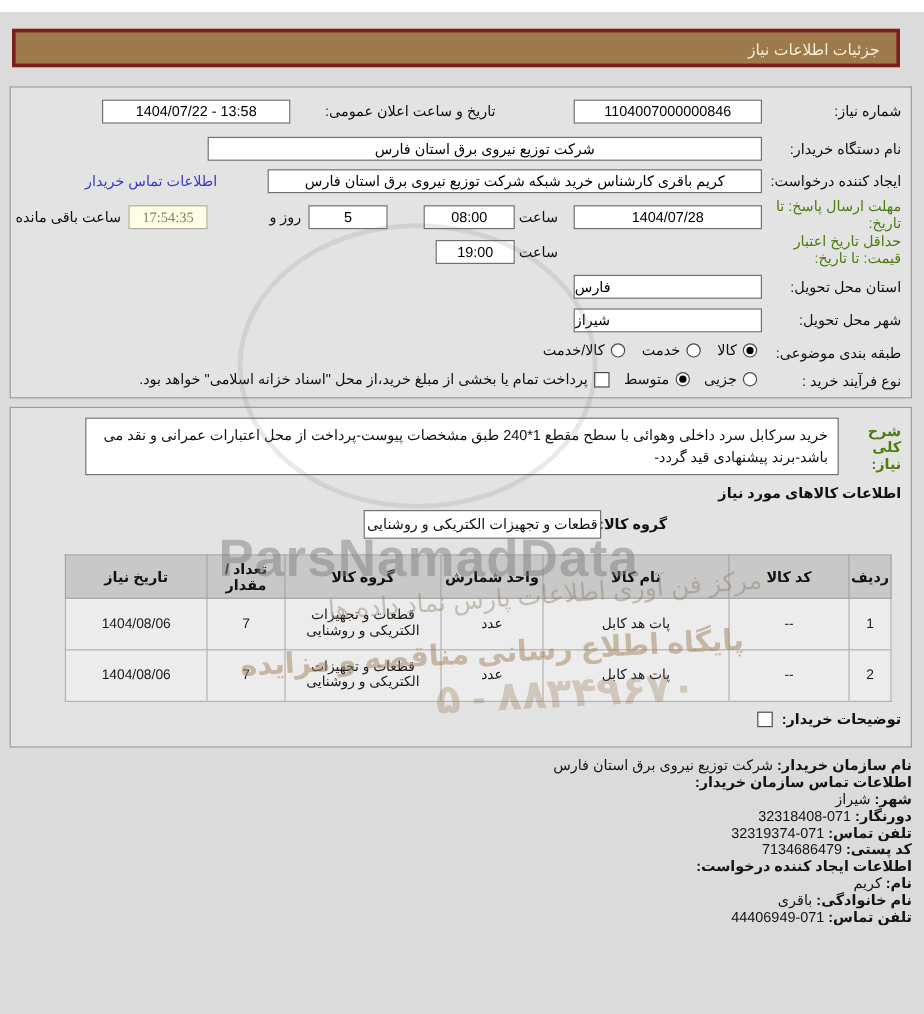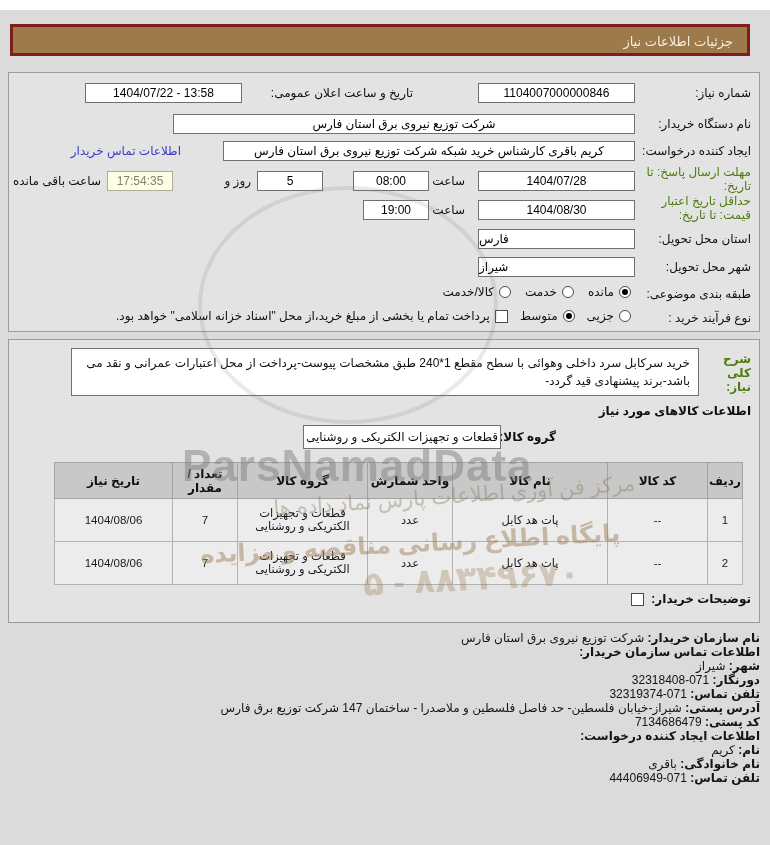--- a/index.html
+++ b/index.html
@@ -27,21 +27,21 @@
   .lbl{position:absolute;white-space:nowrap;color:#101010;}
   .lbl2{position:absolute;color:#4d7c0f;line-height:14px;text-align:right;}
   .bold{font-weight:bold;}
   .box{
     position:absolute;height:20px;background:#fff;border:1px solid var(--boxborder);
     display:flex;align-items:center;justify-content:center;font-size:12px;color:#000;
     overflow:hidden;white-space:nowrap;
   }
   .box.rstart{justify-content:flex-end;padding-right:5px;}
   .num{direction:ltr;}
-  .box.timer{background:var(--timerbg);color:var(--timertext);border-color:#adad9a;}
+  .box.timer{background:var(--timerbg);color:var(--timertext);border-color:#adad9a;font-family:Liberation Serif, serif;}
   a.link{position:absolute;color:var(--link);text-decoration:none;white-space:nowrap;}
   .optgroup{position:absolute;display:flex;align-items:center;gap:14px;direction:rtl;}
   .opt{display:flex;align-items:center;gap:5px;white-space:nowrap;}
   .radio{width:12px;height:12px;border:1px solid #4a4a4a;border-radius:50%;background:#fff;
     display:inline-flex;align-items:center;justify-content:center;flex:0 0 auto;}
   .radio.sel::after{content:"";width:6px;height:6px;border-radius:50%;background:#000;}
   .checkbox{width:13px;height:13px;border:1px solid #4a4a4a;background:#fff;flex:0 0 auto;display:inline-block;}
   #desc-box{
     position:absolute;right:60px;top:8px;width:628px;height:48px;background:#fff;
     border:1px solid var(--boxborder);padding:5px 8px;line-height:18px;text-align:right;overflow:hidden;
@@ -88,35 +88,34 @@
   <span class="lbl2" style="right:8px;top:92px;width:112px;">مهلت ارسال پاسخ: تا تاریخ:</span>
   <div class="box num" style="right:124px;top:98px;width:157px;">1404/07/28</div>
   <span class="lbl" style="right:294px;top:101px;">ساعت</span>
   <div class="box num" style="right:330px;top:98px;width:76px;">08:00</div>
   <div class="box num" style="right:436px;top:98px;width:66px;">5</div>
   <span class="lbl" style="right:508px;top:101px;">روز و</span>
   <div class="box num timer" style="right:586px;top:98px;width:66px;">17:54:35</div>
   <span class="lbl" style="right:658px;top:101px;">ساعت باقی مانده</span>
 
   <span class="lbl2" style="right:8px;top:121px;width:112px;">حداقل تاریخ اعتبار قیمت: تا تاریخ:</span>
-  <div class="box num" style="right:124px;top:127px;width:157px;">1404/08/30</div>
   <span class="lbl" style="right:294px;top:130px;">ساعت</span>
   <div class="box num" style="right:330px;top:127px;width:66px;">19:00</div>
 
   <span class="lbl" style="right:8px;top:159px;">استان محل تحویل:</span>
   <div class="box rstart" style="right:124px;top:156px;width:157px;">فارس</div>
 
   <span class="lbl" style="right:8px;top:187px;">شهر محل تحویل:</span>
   <div class="box rstart" style="right:124px;top:184px;width:157px;">شیراز</div>
 
   <span class="lbl" style="right:8px;top:214px;">طبقه بندی موضوعی:</span>
   <div class="optgroup" id="class-options" style="right:128px;top:212px;">
       <span class="opt">
         <span class="radio sel"></span>
-        <span>مانده</span>
+        <span>کالا</span>
       </span>
       <span class="opt">
         <span class="radio"></span>
         <span>خدمت</span>
       </span>
       <span class="opt">
         <span class="radio"></span>
         <span>کالا/خدمت</span>
       </span>
     </div>
@@ -195,21 +194,20 @@
     <span class="checkbox"></span>
   </div>
 </div>
 
 <div id="contact-block">
     <div><b>نام سازمان خریدار:</b> <span>شرکت توزیع نیروی برق استان فارس</span></div>
     <div><b>اطلاعات تماس سازمان خریدار:</b></div>
     <div><b>شهر:</b> <span>شیراز</span></div>
     <div><b>دورنگار:</b> <span dir="ltr">32318408-071</span></div>
     <div><b>تلفن تماس:</b> <span dir="ltr">32319374-071</span></div>
-    <div><b>آدرس پستی:</b> <span>شیراز-خیابان فلسطین- حد فاصل فلسطین و ملاصدرا - ساختمان 147 شرکت توزیع برق فارس</span></div>
     <div><b>کد پستی:</b> <span dir="ltr">7134686479</span></div>
     <div><b>اطلاعات ایجاد کننده درخواست:</b></div>
     <div><b>نام:</b> <span>کریم</span></div>
     <div><b>نام خانوادگی:</b> <span>باقری</span></div>
     <div><b>تلفن تماس:</b> <span dir="ltr">44406949-071</span></div>
   </div>
 
 <div id="wm-circle" class="wm"></div>
 <div id="wm-brand" class="wm">ParsNamadData</div>
 <div id="wm-line1" class="wm">مرکز فن آوری اطلاعات پارس نماد داده ها</div>

